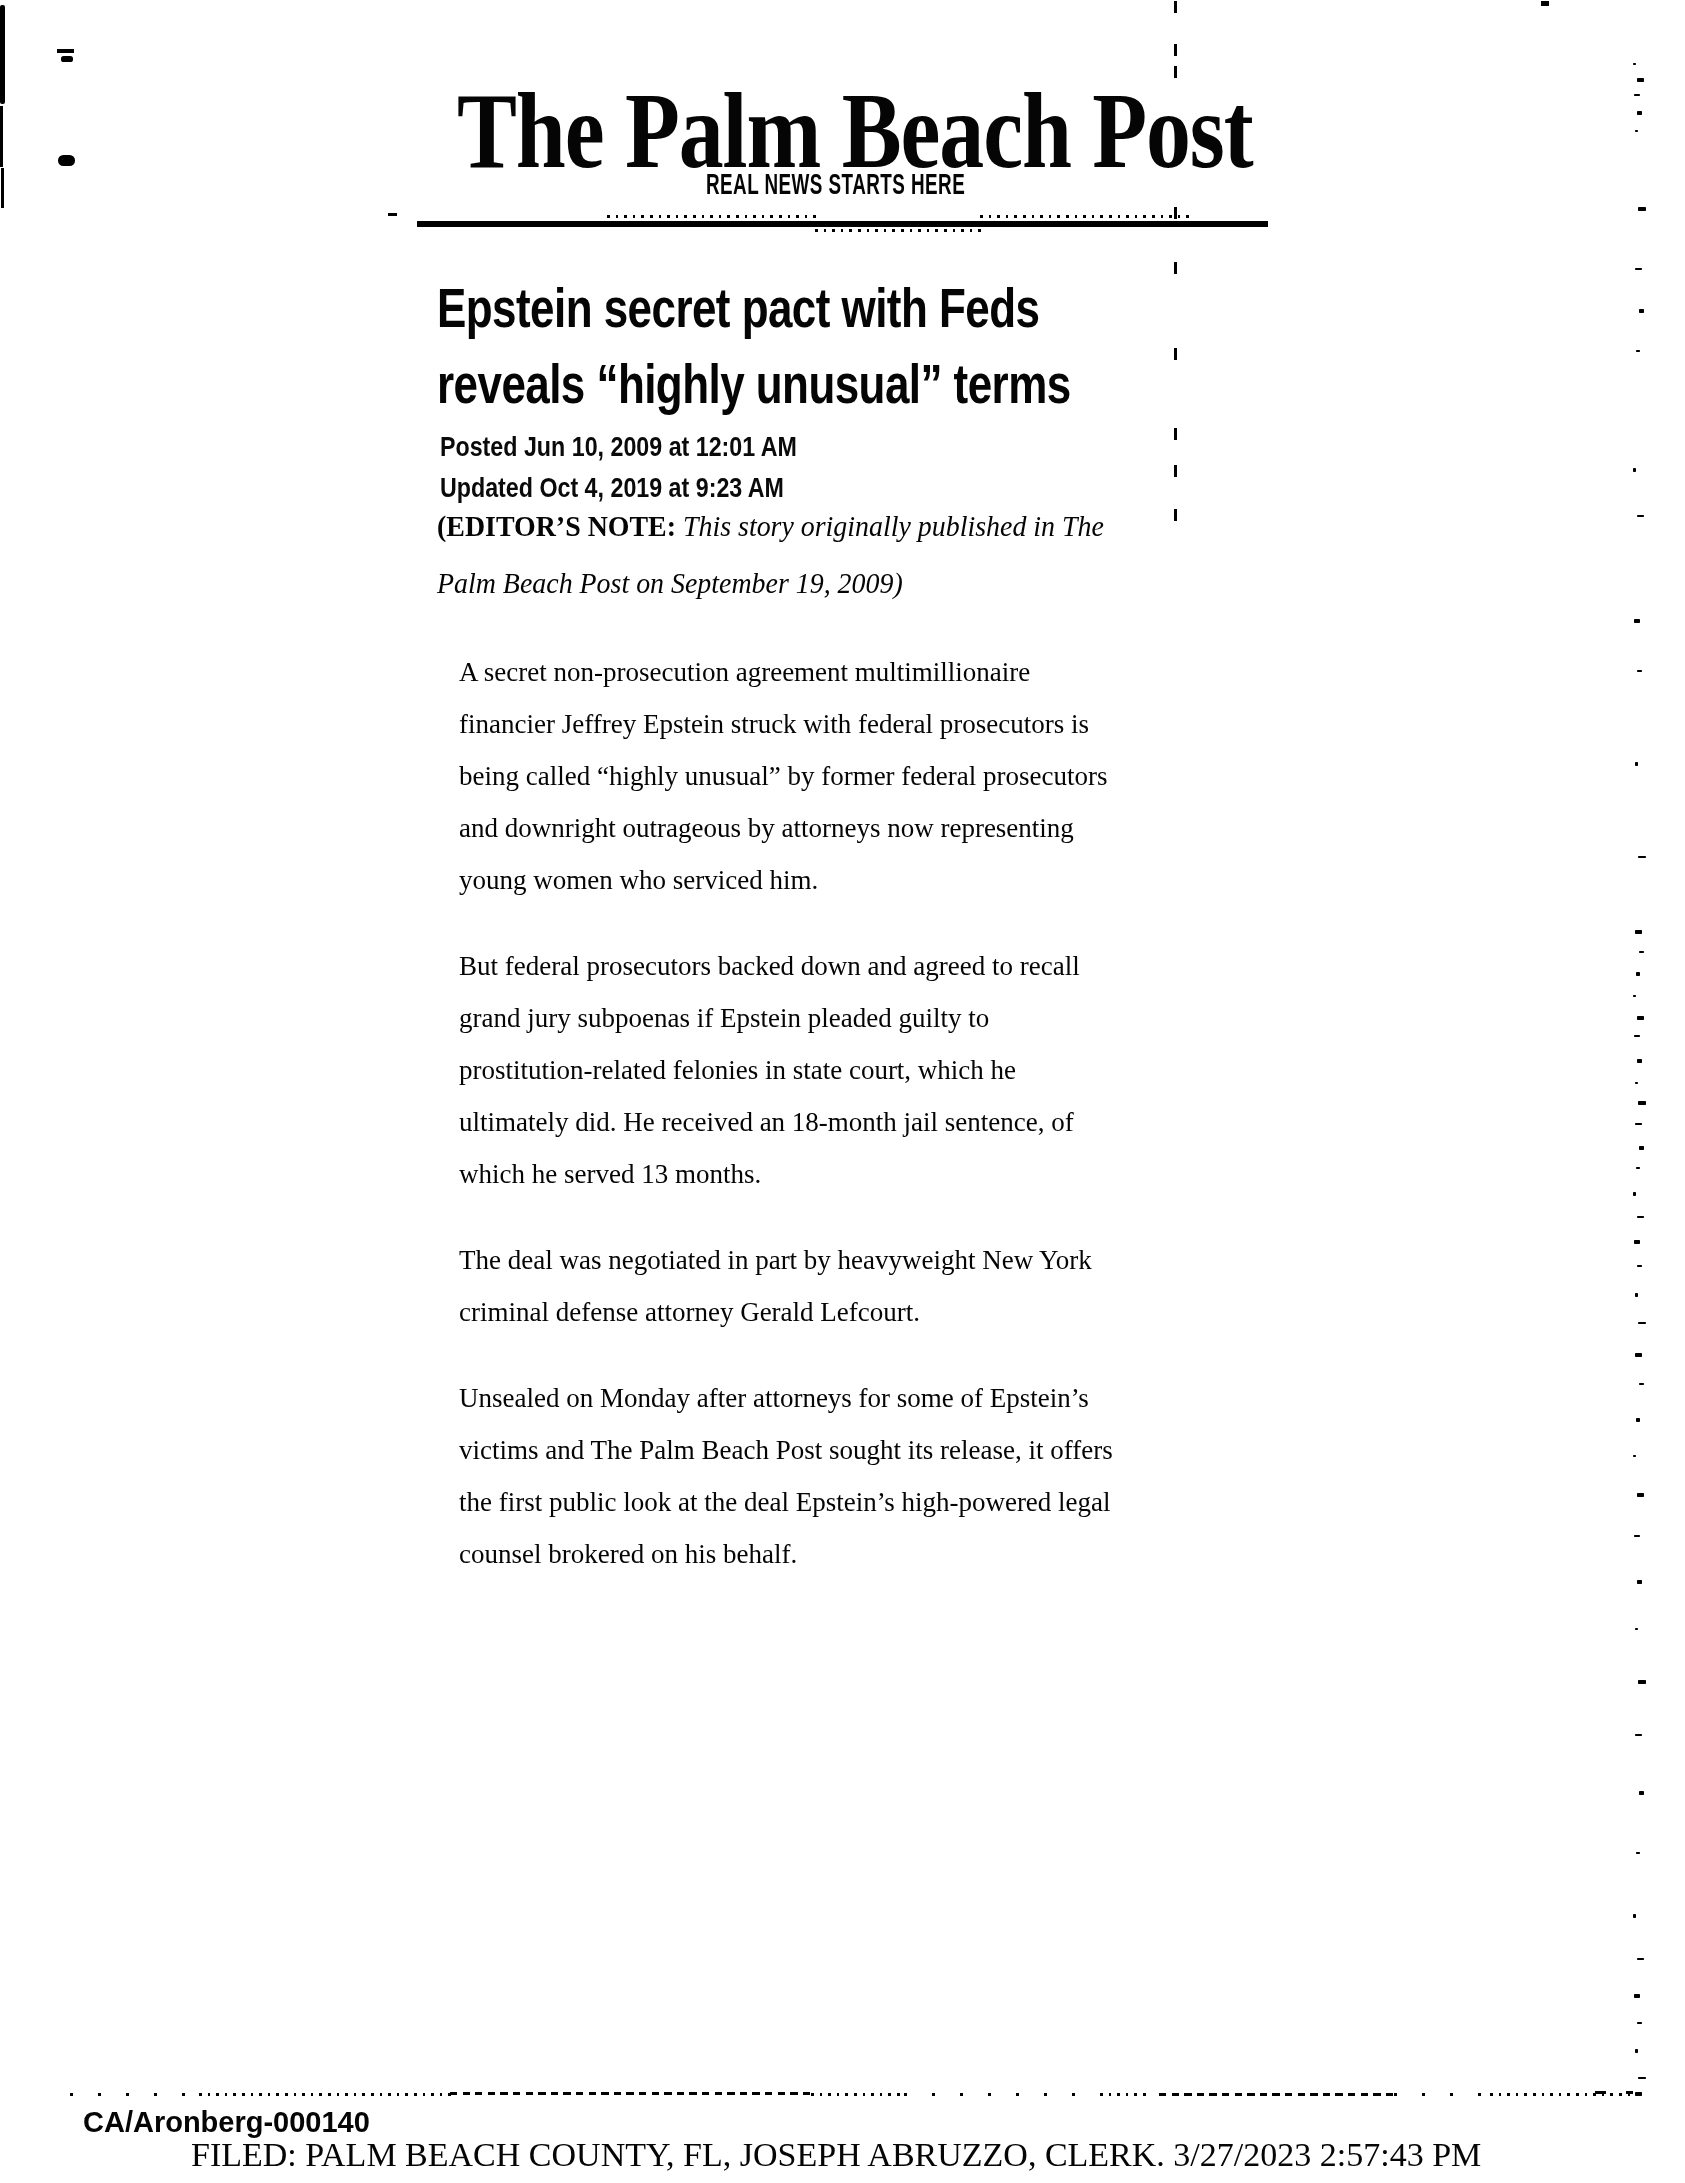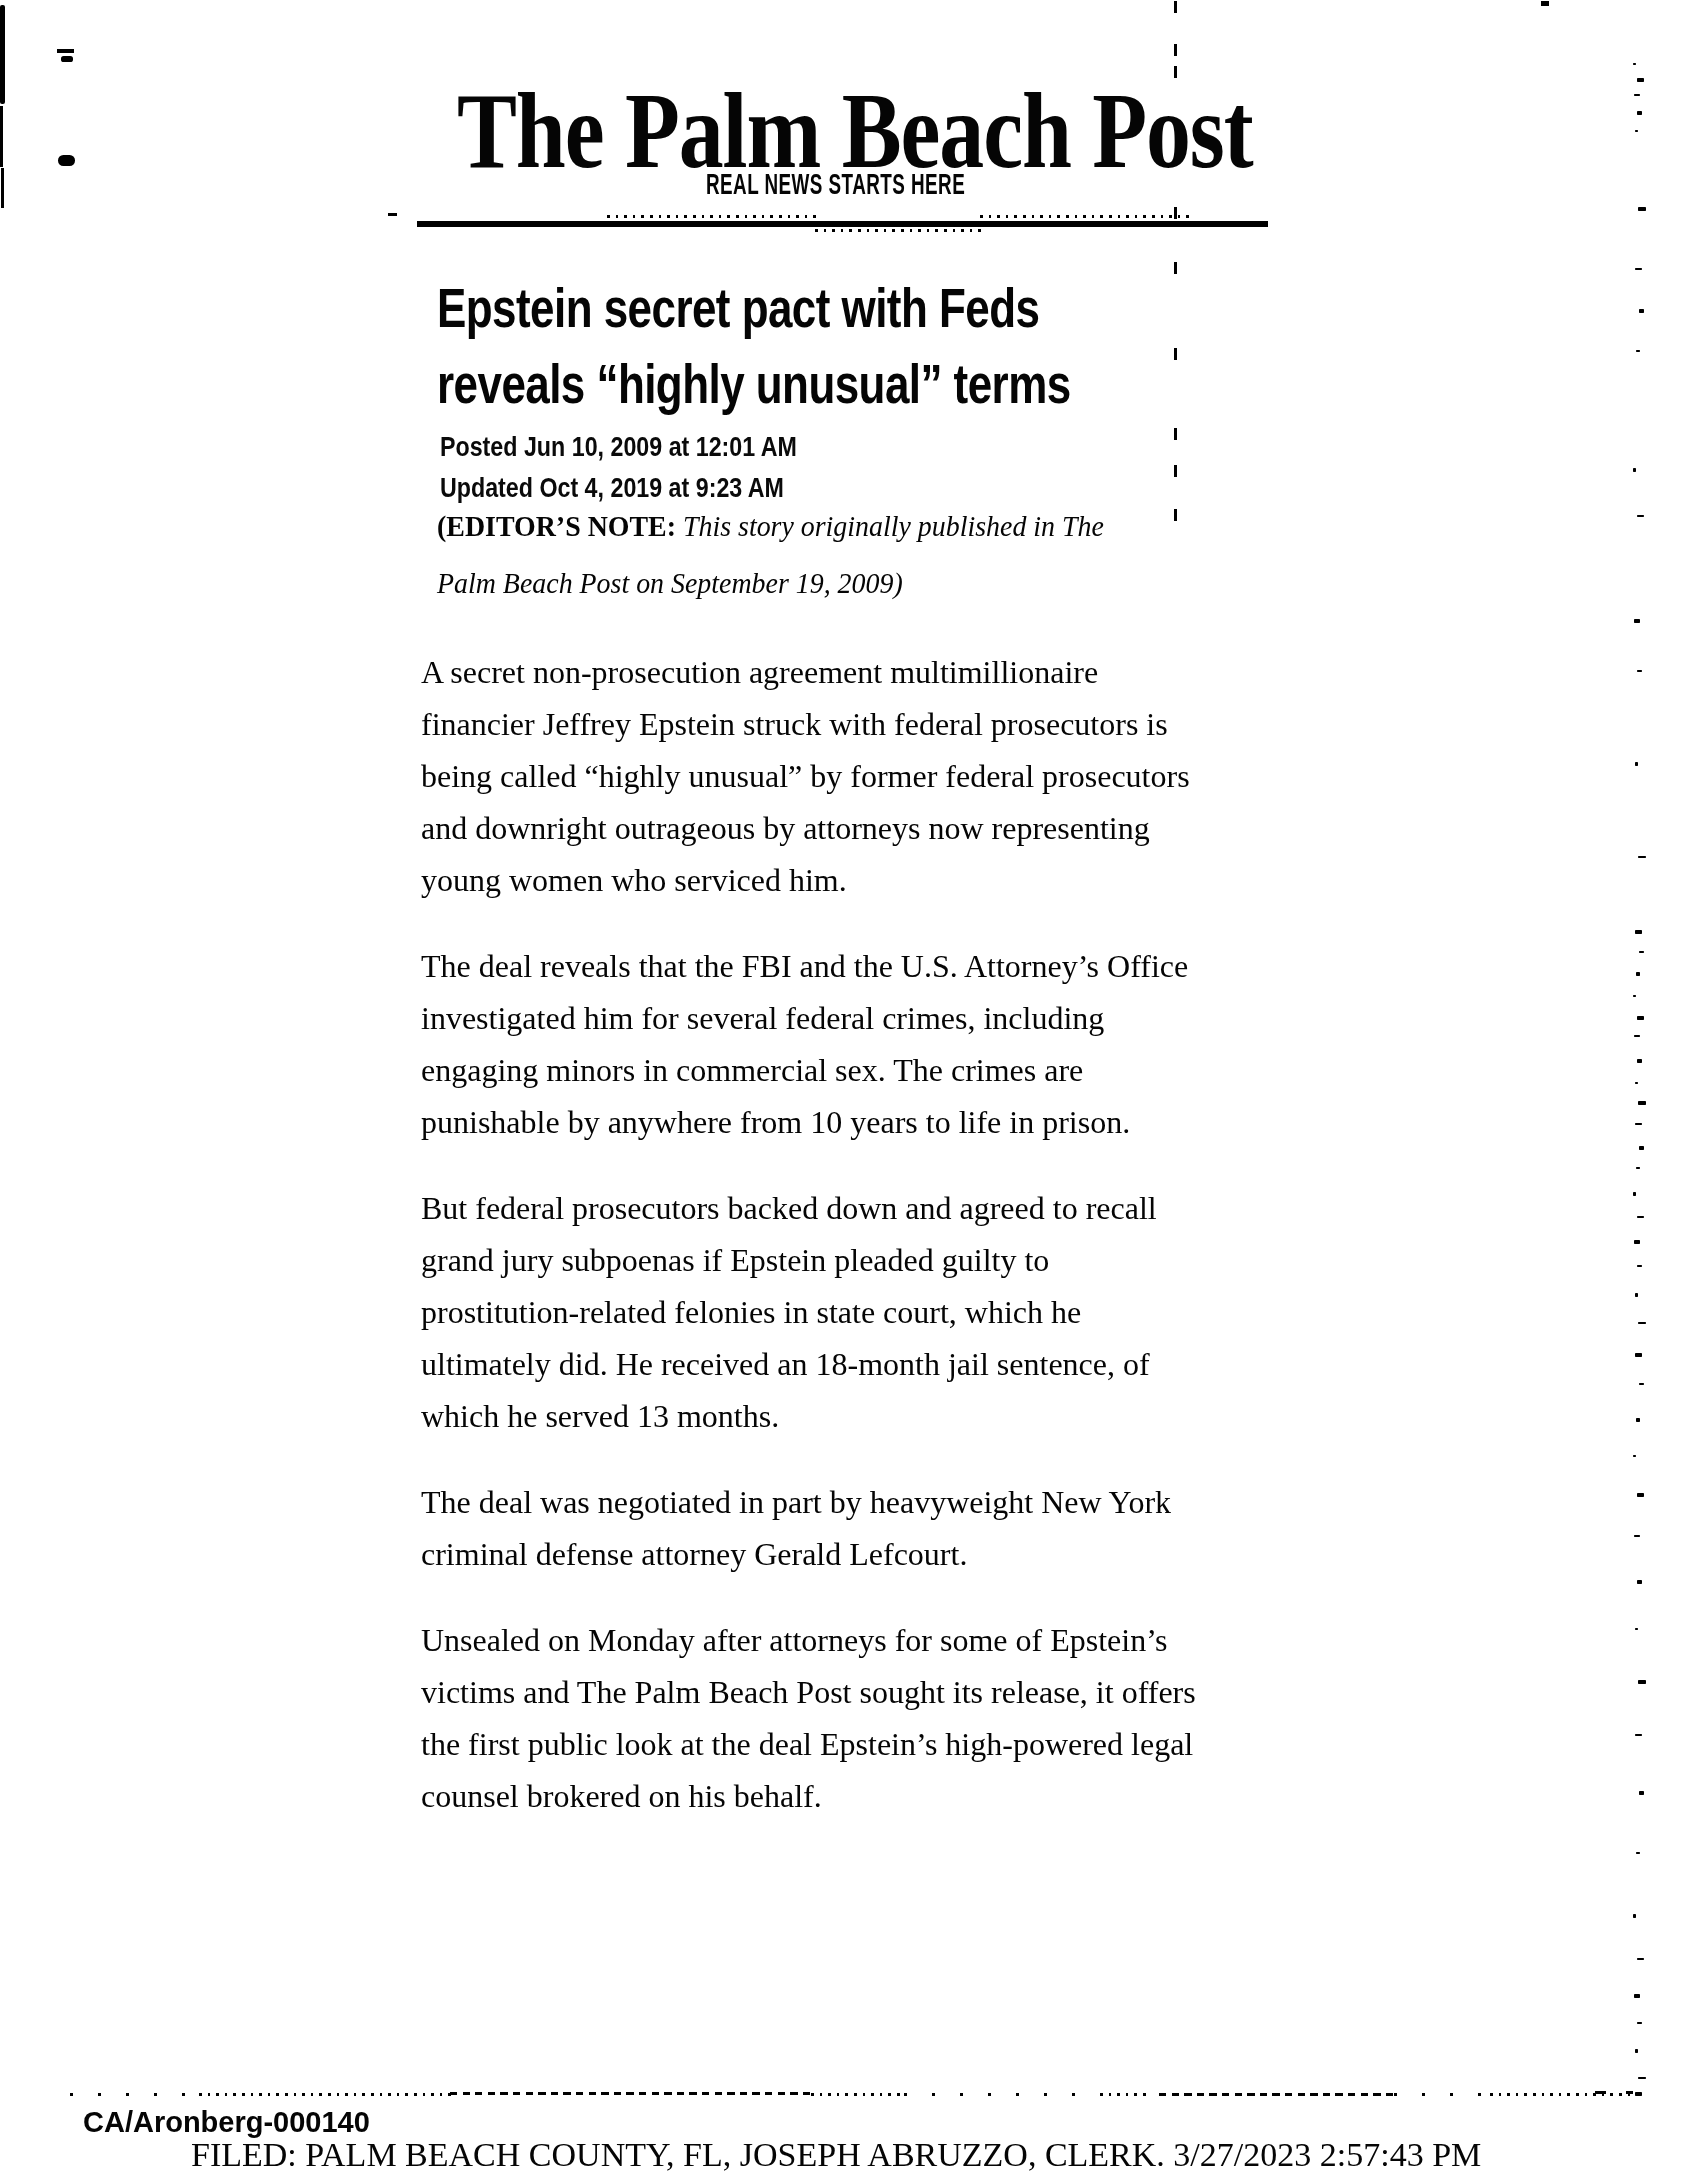--- a/index.html
+++ b/index.html
@@ -56,23 +56,23 @@
     position:absolute;left:437px;
     font-family:"Liberation Serif",serif;
     font-size:30px;line-height:1;white-space:nowrap;
     transform:scaleX(0.93);transform-origin:left top;
   }
   .note-line.l1{top:511px;}
   .note-line.l2{top:568px;}
   .note-label{font-weight:bold;font-style:normal;}
   .note-italic{font-style:italic;}
   .article-body{
-    position:absolute;left:421px;top:646px;width:994px;
-    font-family:"Liberation Serif",serif;
-    font-size:32px;line-height:52px;
+    position:absolute;left:459px;top:646px;width:994px;
+    font-family:"Liberation Serif",serif;
+    font-size:27px;line-height:52px;
   }
   .article-body p{
     margin:0 0 34px 0;
     white-space:pre-line;
   }
   
   .bates{
     position:absolute;left:83px;top:2108px;
     font-family:"Liberation Sans",sans-serif;
     font-weight:600;font-size:29px;line-height:1;white-space:nowrap;
@@ -115,24 +115,20 @@
     <div class="note-line l2">
       <span class="note-italic">Palm Beach Post on September 19, 2009)</span>
     </div>
 
     <div class="article-body" id="article-body">
         <p>A secret non-prosecution agreement multimillionaire
 financier Jeffrey Epstein struck with federal prosecutors is
 being called “highly unusual” by former federal prosecutors
 and downright outrageous by attorneys now representing
 young women who serviced him.</p>
-        <p>The deal reveals that the FBI and the U.S. Attorney’s Office
-investigated him for several federal crimes, including
-engaging minors in commercial sex. The crimes are
-punishable by anywhere from 10 years to life in prison.</p>
         <p>But federal prosecutors backed down and agreed to recall
 grand jury subpoenas if Epstein pleaded guilty to
 prostitution-related felonies in state court, which he
 ultimately did. He received an 18-month jail sentence, of
 which he served 13 months.</p>
         <p>The deal was negotiated in part by heavyweight New York
 criminal defense attorney Gerald Lefcourt.</p>
         <p>Unsealed on Monday after attorneys for some of Epstein’s
 victims and The Palm Beach Post sought its release, it offers
 the first public look at the deal Epstein’s high-powered legal

